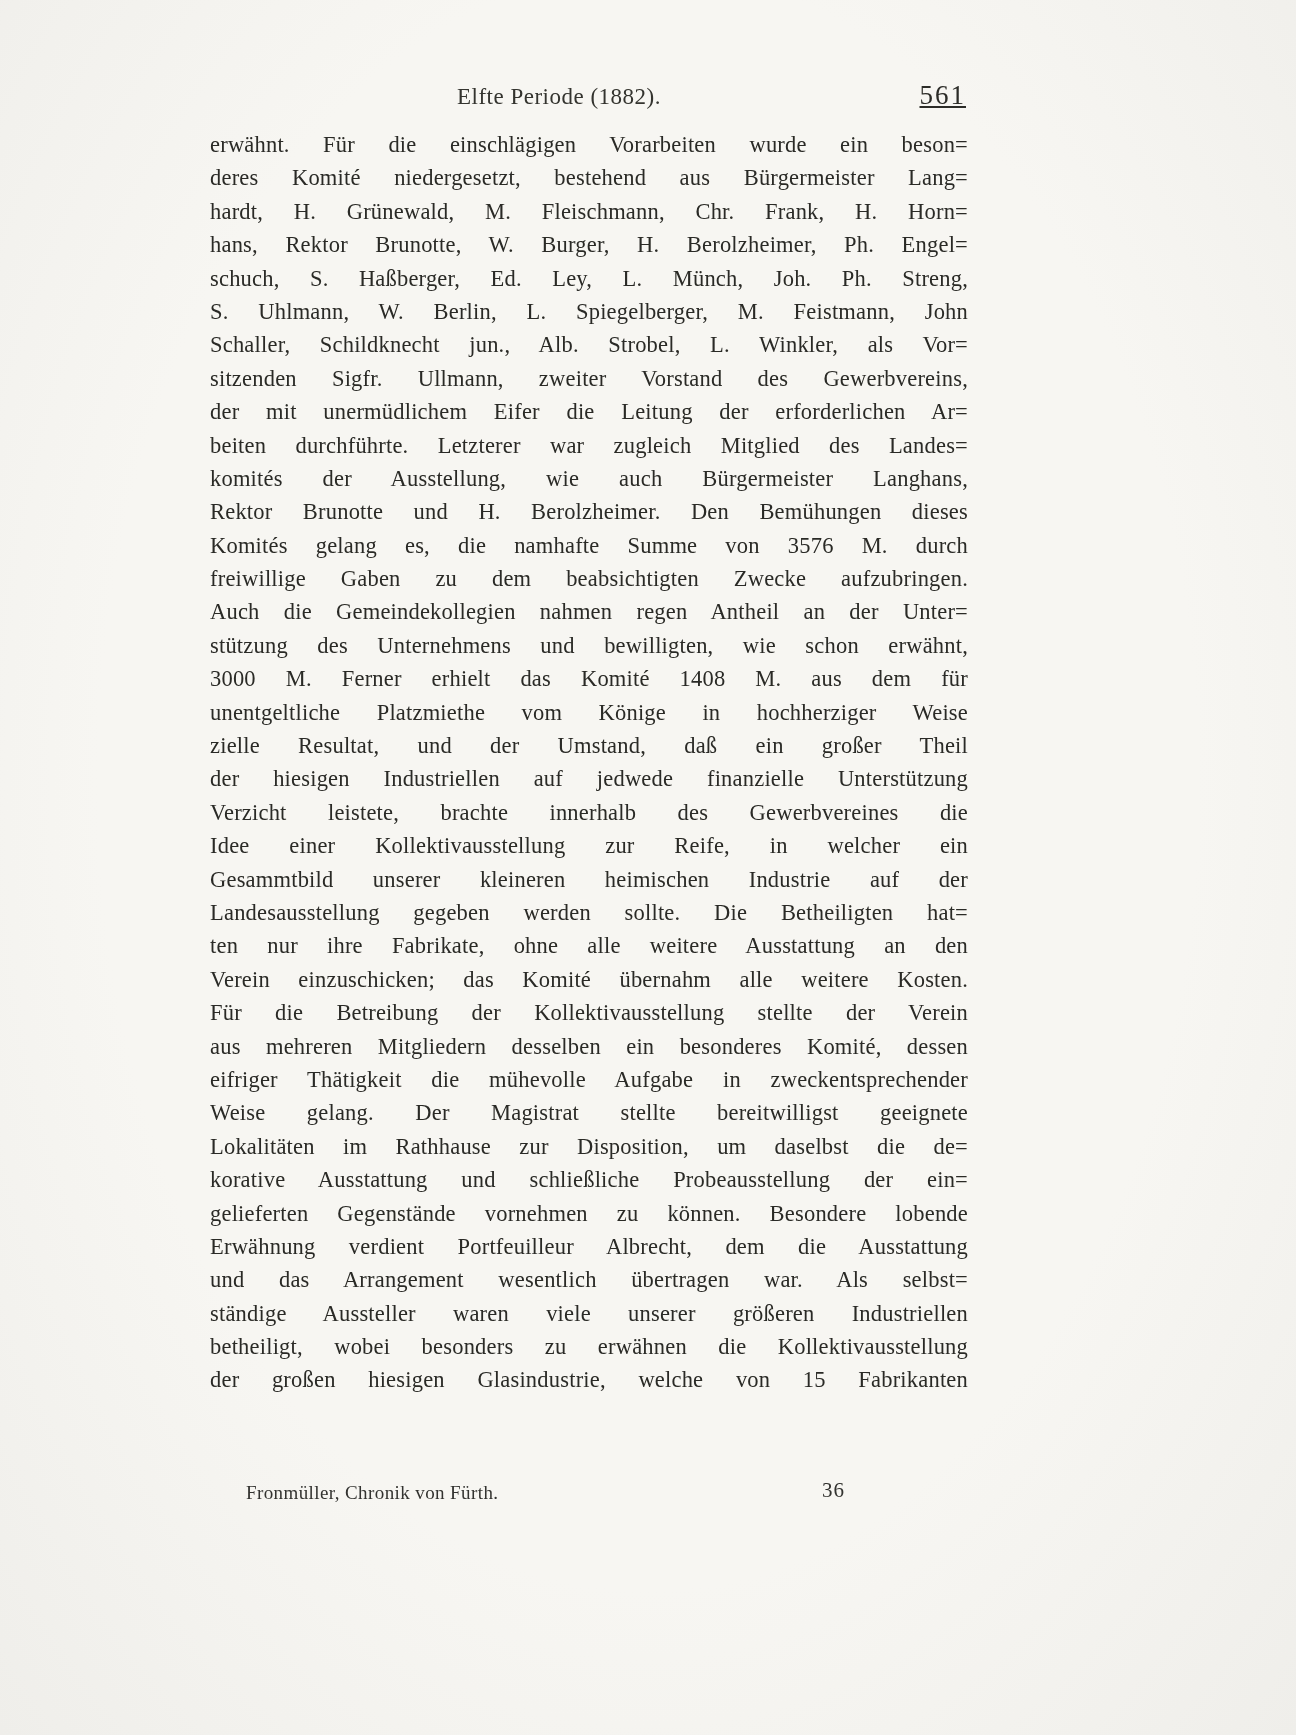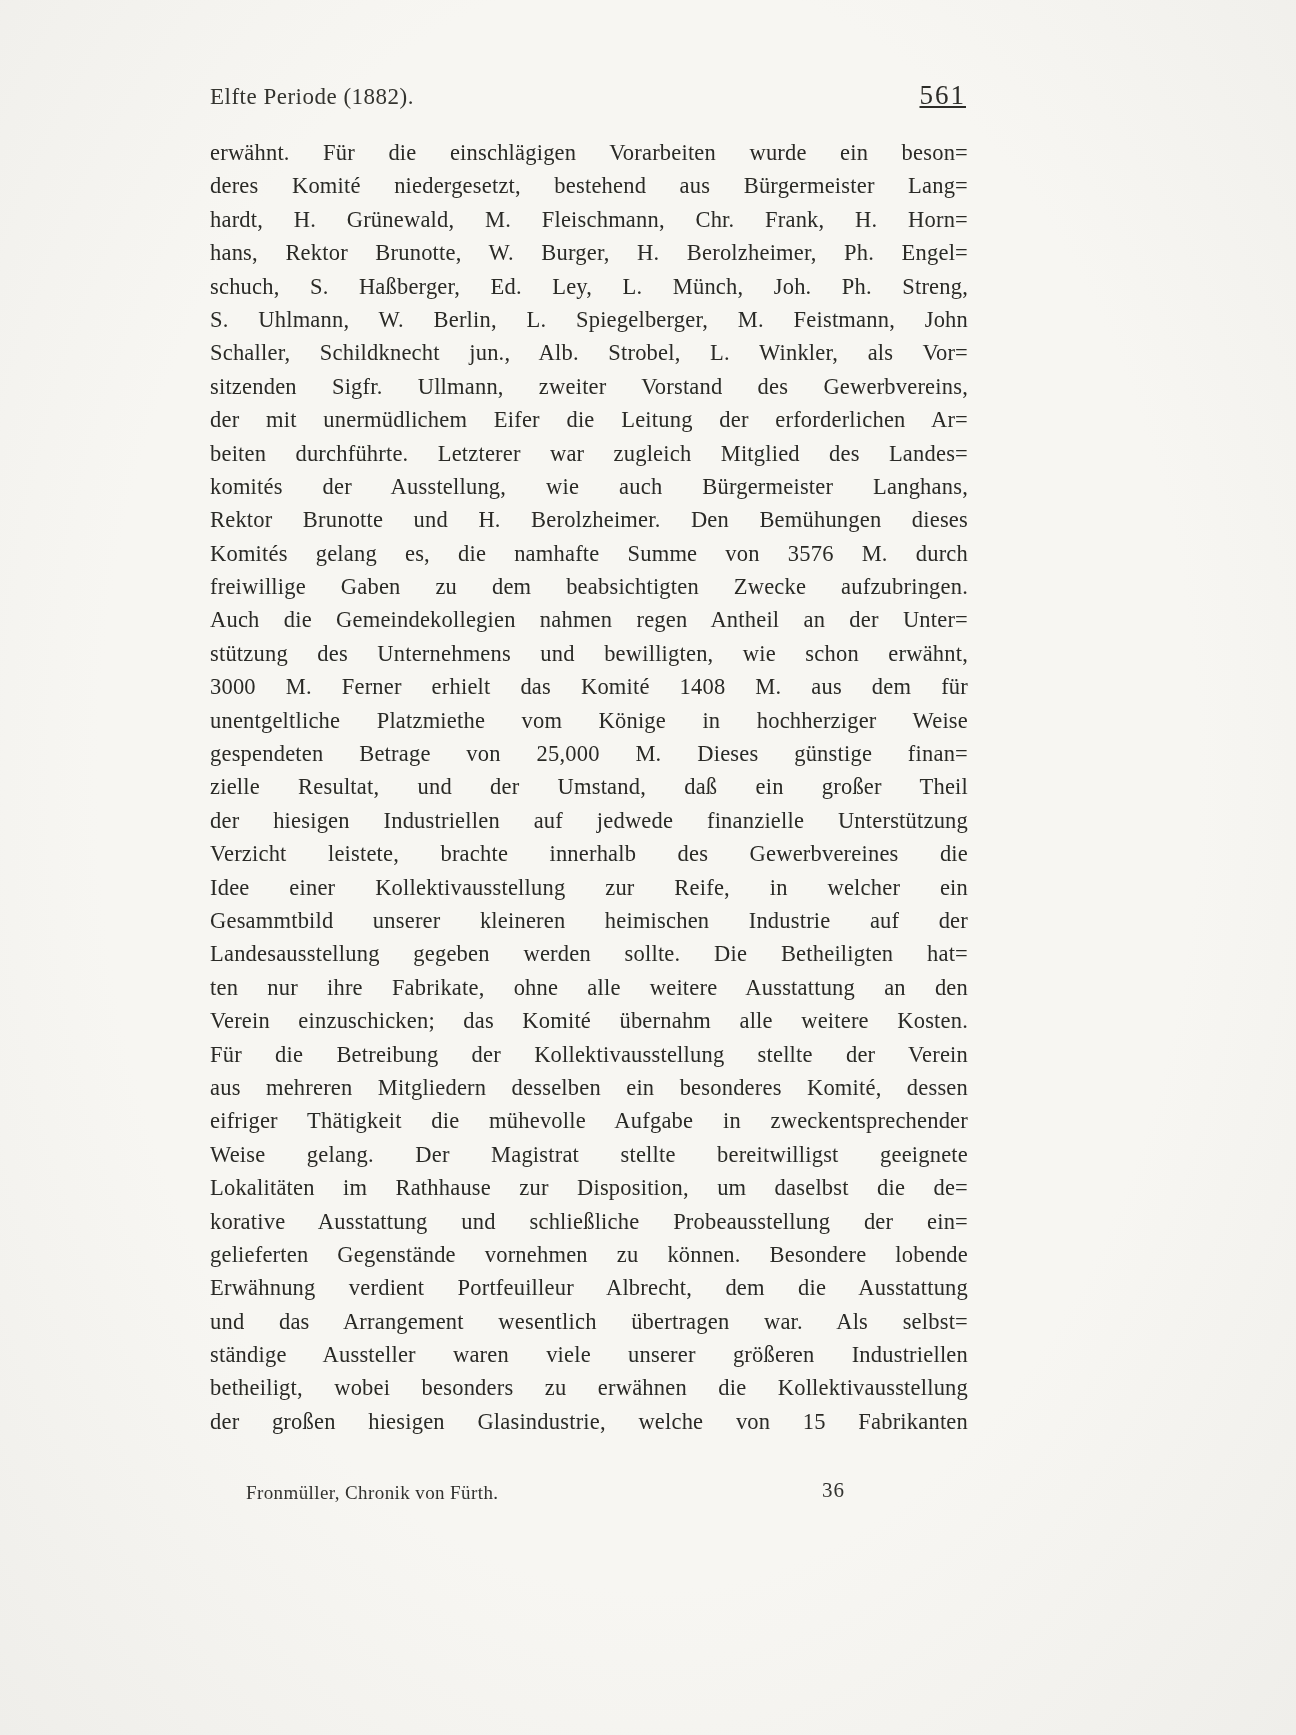--- a/index.html
+++ b/index.html
@@ -29,35 +29,35 @@
   .page-header {
     top: 80px;
     height: 36px;
     font-size: 23px;
   }
   .running-title {
     position: absolute;
     left: 0;
     right: 60px;
     top: 4px;
-    text-align: left;
+    text-align: center;
     letter-spacing: 0.5px;
     color: #34342f;
   }
   .page-number {
     position: absolute;
     right: 2px;
     top: 0;
     font-size: 27px;
     letter-spacing: 2px;
     color: #2c2c28;
     text-decoration: underline;
   }
   .body-text {
-    top: 136px;
+    top: 128px;
     font-size: 22.5px;
     line-height: 33.4px;
     letter-spacing: 0.2px;
   }
   .text-line {
     height: 33.4px;
     overflow: hidden;
     text-align: justify;
     text-align-last: justify;
     -moz-text-align-last: justify;
@@ -106,21 +106,20 @@
       <div class="text-line">der mit unermüdlichem Eifer die Leitung der erforderlichen Ar=</div>
       <div class="text-line">beiten durchführte.  Letzterer war zugleich Mitglied des Landes=</div>
       <div class="text-line">komités der Ausstellung, wie auch Bürgermeister Langhans,</div>
       <div class="text-line">Rektor Brunotte und H. Berolzheimer.  Den Bemühungen dieses</div>
       <div class="text-line">Komités gelang es, die namhafte Summe von 3576 M. durch</div>
       <div class="text-line">freiwillige Gaben zu dem beabsichtigten Zwecke aufzubringen.</div>
       <div class="text-line">Auch die Gemeindekollegien nahmen regen Antheil an der Unter=</div>
       <div class="text-line">stützung des Unternehmens und bewilligten, wie schon erwähnt,</div>
       <div class="text-line">3000 M.  Ferner erhielt das Komité 1408 M. aus dem für</div>
       <div class="text-line">unentgeltliche Platzmiethe vom Könige in hochherziger Weise</div>
-      <div class="text-line">gespendeten Betrage von 25,000 M.  Dieses günstige finan=</div>
       <div class="text-line">zielle Resultat, und der Umstand, daß ein großer Theil</div>
       <div class="text-line">der hiesigen Industriellen auf jedwede finanzielle Unterstützung</div>
       <div class="text-line">Verzicht leistete, brachte innerhalb des Gewerbvereines die</div>
       <div class="text-line">Idee einer Kollektivausstellung zur Reife, in welcher ein</div>
       <div class="text-line">Gesammtbild unserer kleineren heimischen Industrie auf der</div>
       <div class="text-line">Landesausstellung gegeben werden sollte.  Die Betheiligten hat=</div>
       <div class="text-line">ten nur ihre Fabrikate, ohne alle weitere Ausstattung an den</div>
       <div class="text-line">Verein einzuschicken; das Komité übernahm alle weitere Kosten.</div>
       <div class="text-line">Für die Betreibung der Kollektivausstellung stellte der Verein</div>
       <div class="text-line">aus mehreren Mitgliedern desselben ein besonderes Komité, dessen</div>

